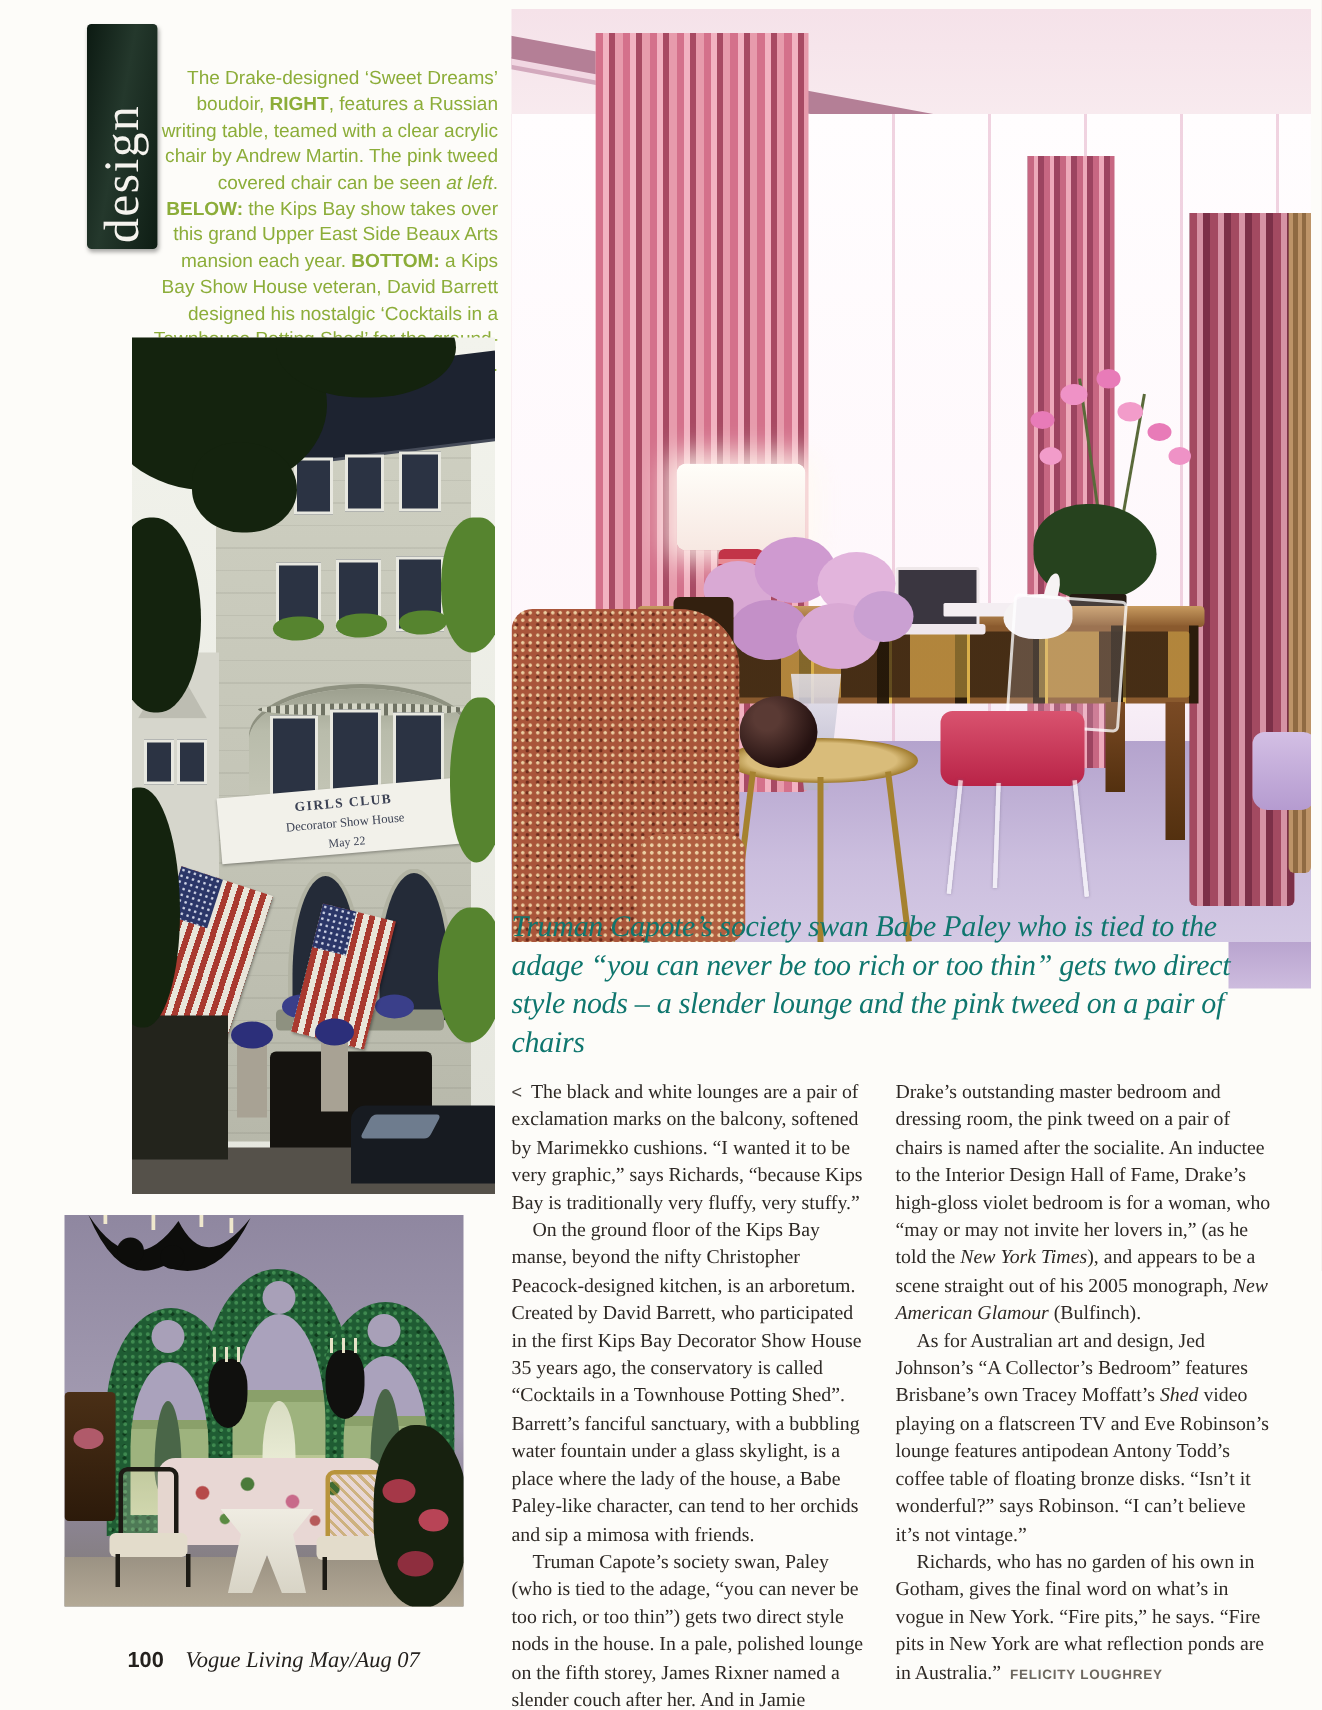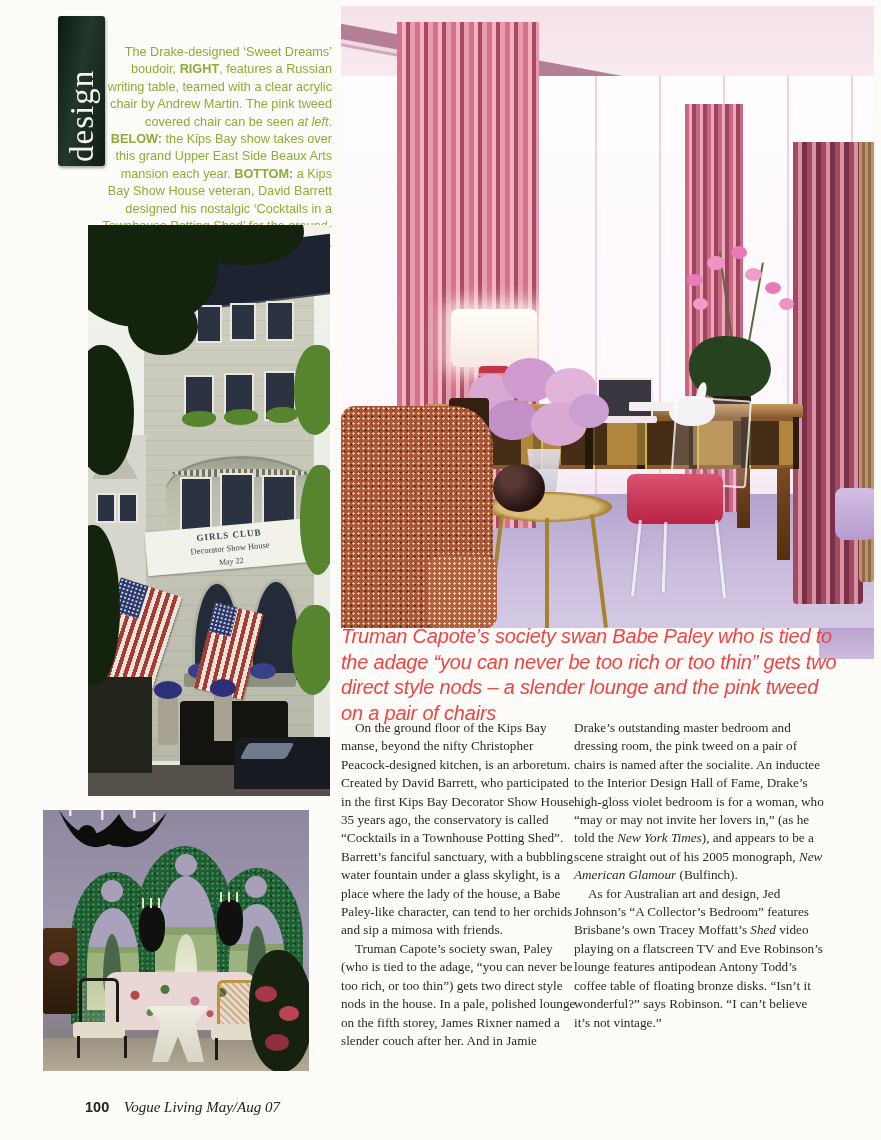--- a/index.html
+++ b/index.html
@@ -116,29 +116,29 @@
      background:#a9553a;background-image:radial-gradient(#eccfa2 .9px,transparent 1.4px),radial-gradient(#6e2c1c 1px,transparent 1.4px);
      background-size:5px 5px,7px 7px;border-radius:14px 40px 6px 0;}
   .mp-armchair:before{content:"";position:absolute;right:-4px;top:150px;width:70px;height:72px;
      background:#b05f40;background-image:radial-gradient(#ecd0a4 1px,transparent 1.4px);background-size:5px 5px;border-radius:12px;}
   .mp-wood{position:absolute;left:108px;top:392px;width:40px;height:80px;background:#33200f;border-radius:4px;}
   .mp-pouf{position:absolute;left:494px;top:482px;width:42px;height:52px;
      background:linear-gradient(#d3bfe4,#b59bd0);border-radius:8px 8px 10px 10px;}
   .mp-strip{position:absolute;left:819px;top:628px;width:55px;height:31px;background:linear-gradient(#b9a4cf,#cdbcde);}
 
   
-  .quote{position:absolute;left:341px;top:624px;width:500px;
-     font-family:Liberation Sans, sans-serif;font-style:italic;
-     color:#ef4444;font-size:20px;line-height:25.5px;letter-spacing:-.2px;}
+  .quote{position:absolute;left:341px;top:606px;width:500px;
+     font-family:Liberation Serif, serif;font-style:italic;
+     color:#0f766e;font-size:20px;line-height:25.5px;letter-spacing:-.2px;}
 
   
   .col{position:absolute;top:719px;font-family:"Liberation Serif",serif;
      color:#2e2925;font-size:13.2px;line-height:18.4px;}
   .col1{left:341px;width:238px;}
-  .col2{left:574px;width:250px;}
+  .col2{left:597px;width:250px;}
   .col p{margin:0;}
   .col p.ind{text-indent:14px;}
   .col .it{font-style:italic;}
   .marker{font-family:"Liberation Sans",sans-serif;font-size:12px;color:#4a4540;padding-right:6px;}
   .byline{font-family:"Liberation Sans",sans-serif;font-size:9px;font-weight:bold;color:#6d675f;letter-spacing:.5px;padding-left:6px;}
 
   
   .cp{left:43px;top:810px;width:266px;height:261px;background:linear-gradient(#8f87a0,#a49cb2 55%,#8d8596 75%,#7f7a72);}
   .cp-floor{position:absolute;left:0;top:228px;width:266px;height:33px;background:linear-gradient(#9b9283,#b3a996);}
   .garch{position:absolute;background:#1f5c33;
@@ -312,27 +312,29 @@
     <div class="mp-wood"></div>
     <div class="mp-armchair"></div>
 
     <div class="mp-pouf"></div>
   </div>
   <div class="mp-strip"></div>
 
   <div class="quote">Truman Capote’s society swan Babe Paley who is tied to the adage “you can never be too rich or too thin” gets two direct style nods – a slender lounge and the pink tweed on a pair of chairs</div>
 
   <div class="col col1">
+    <p><span class="marker">&lt;</span><span>The black and white lounges are a pair of exclamation marks on the balcony, softened by Marimekko cushions. “I wanted it to be very graphic,” says Richards, “because Kips Bay is traditionally very fluffy, very stuffy.”</span></p>
     <p class="ind">On the ground floor of the Kips Bay manse, beyond the nifty Christopher Peacock-designed kitchen, is an arboretum. Created by David Barrett, who participated in the first Kips Bay Decorator Show House 35 years ago, the conservatory is called “Cocktails in a Townhouse Potting Shed”. Barrett’s fanciful sanctuary, with a bubbling water fountain under a glass skylight, is a place where the lady of the house, a Babe Paley-like character, can tend to her orchids and sip a mimosa with friends.</p>
     <p class="ind">Truman Capote’s society swan, Paley (who is tied to the adage, “you can never be too rich, or too thin”) gets two direct style nods in the house. In a pale, polished lounge on the fifth storey, James Rixner named a slender couch after her. And in Jamie</p>
   </div>
 
   <div class="col col2">
     <p><span>Drake’s outstanding master bedroom and dressing room, the pink tweed on a pair of chairs is named after the socialite. An inductee to the Interior Design Hall of Fame, Drake’s high-gloss violet bedroom is for a woman, who “may or may not invite her lovers in,” (as he told the </span><span class="it">New York Times</span><span>), and appears to be a scene straight out of his 2005 monograph, </span><span class="it">New American Glamour</span><span> (Bulfinch).</span></p>
     <p class="ind"><span>As for Australian art and design, Jed Johnson’s “A Collector’s Bedroom” features Brisbane’s own Tracey Moffatt’s </span><span class="it">Shed</span><span> video playing on a flatscreen TV and Eve Robinson’s lounge features antipodean Antony Todd’s coffee table of floating bronze disks. “Isn’t it wonderful?” says Robinson. “I can’t believe it’s not vintage.”</span></p>
+    <p class="ind"><span>Richards, who has no garden of his own in Gotham, gives the final word on what’s in vogue in New York. “Fire pits,” he says. “Fire pits in New York are what reflection ponds are in Australia.”</span><span class="byline">FELICITY LOUGHREY</span></p>
   </div>
 
   <div class="photo cp">
     <div class="cp-floor"></div>
 
     <div class="garch" style="left:28px;top:62px;width:86px;height:152px;"></div>
     <div class="garch" style="left:92px;top:36px;width:100px;height:180px;"></div>
     <div class="garch" style="left:168px;top:58px;width:92px;height:158px;"></div>
     <div class="opening" style="left:44px;top:98px;width:52px;height:102px;">
       <div class="topiary" style="left:16px;top:26px;width:18px;height:64px;"></div>

